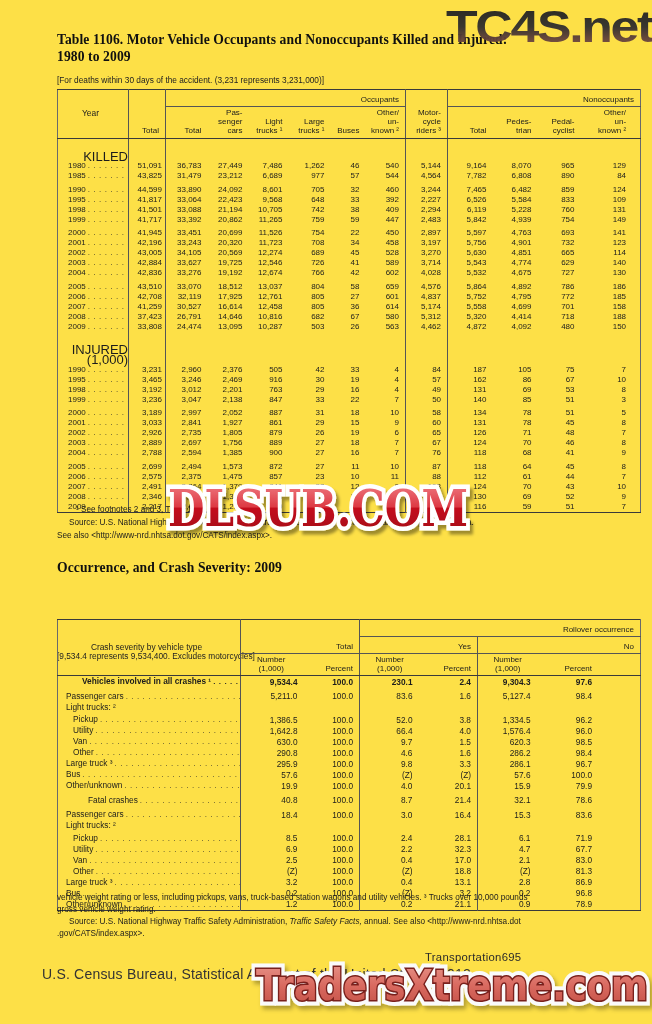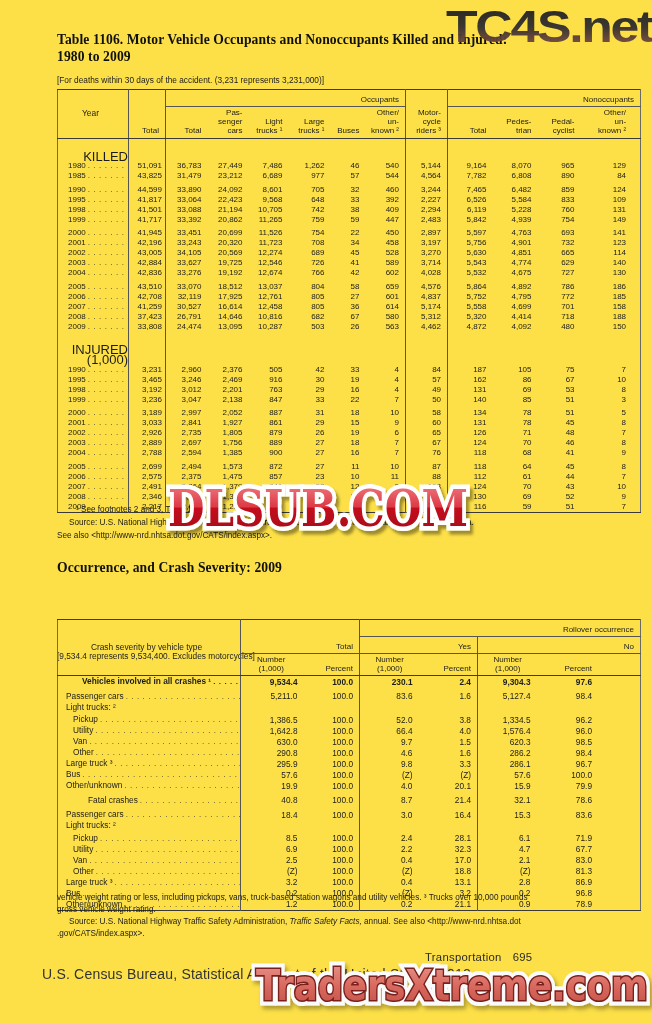--- a/index.html
+++ b/index.html
@@ -49,21 +49,21 @@
   td.lv-sub{padding-left:15px;}
   td.lv-summary{padding-left:30px;}
   
   .fns{position:absolute;left:57px;width:540px;font-size:8.2px;line-height:13px;color:#1c1c1c;}
   #fns1106{top:503px;}
   #fns1107{top:892px;line-height:11.9px;width:550px;}
   .fn-line.ind1{padding-left:12px;}
   .fn-line.ind2{padding-left:19px;}
   
   #page-footer-right{position:absolute;top:951px;left:425px;font-size:11.3px;color:#2a2a2a;letter-spacing:.3px;}
-  #page-footer-right .pgnum{margin-left:11px;}
+  #page-footer-right .pgnum{margin-left:0;}
   #imprint{position:absolute;top:966px;left:42px;font-size:14px;color:#333;letter-spacing:.2px;}
   
   .wm{position:absolute;pointer-events:none;}
   #wm-top{top:1px;right:-4px;z-index:30;}
   #wm-mid{top:467px;left:156px;z-index:30;}
   #wm-bottom{top:954px;left:250px;z-index:31;}
 </style>
 </head>
 <body>
 

